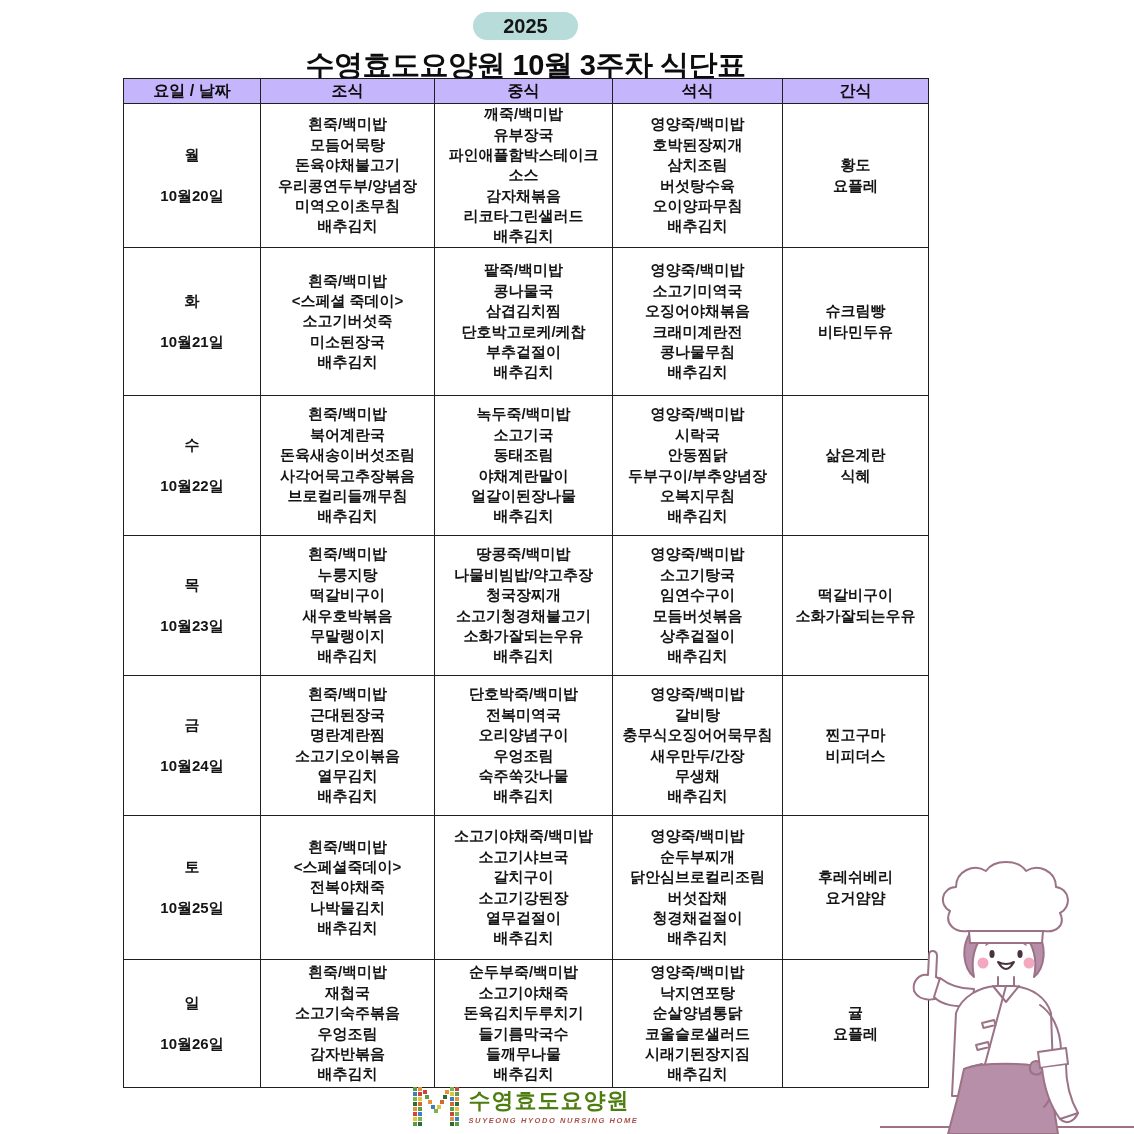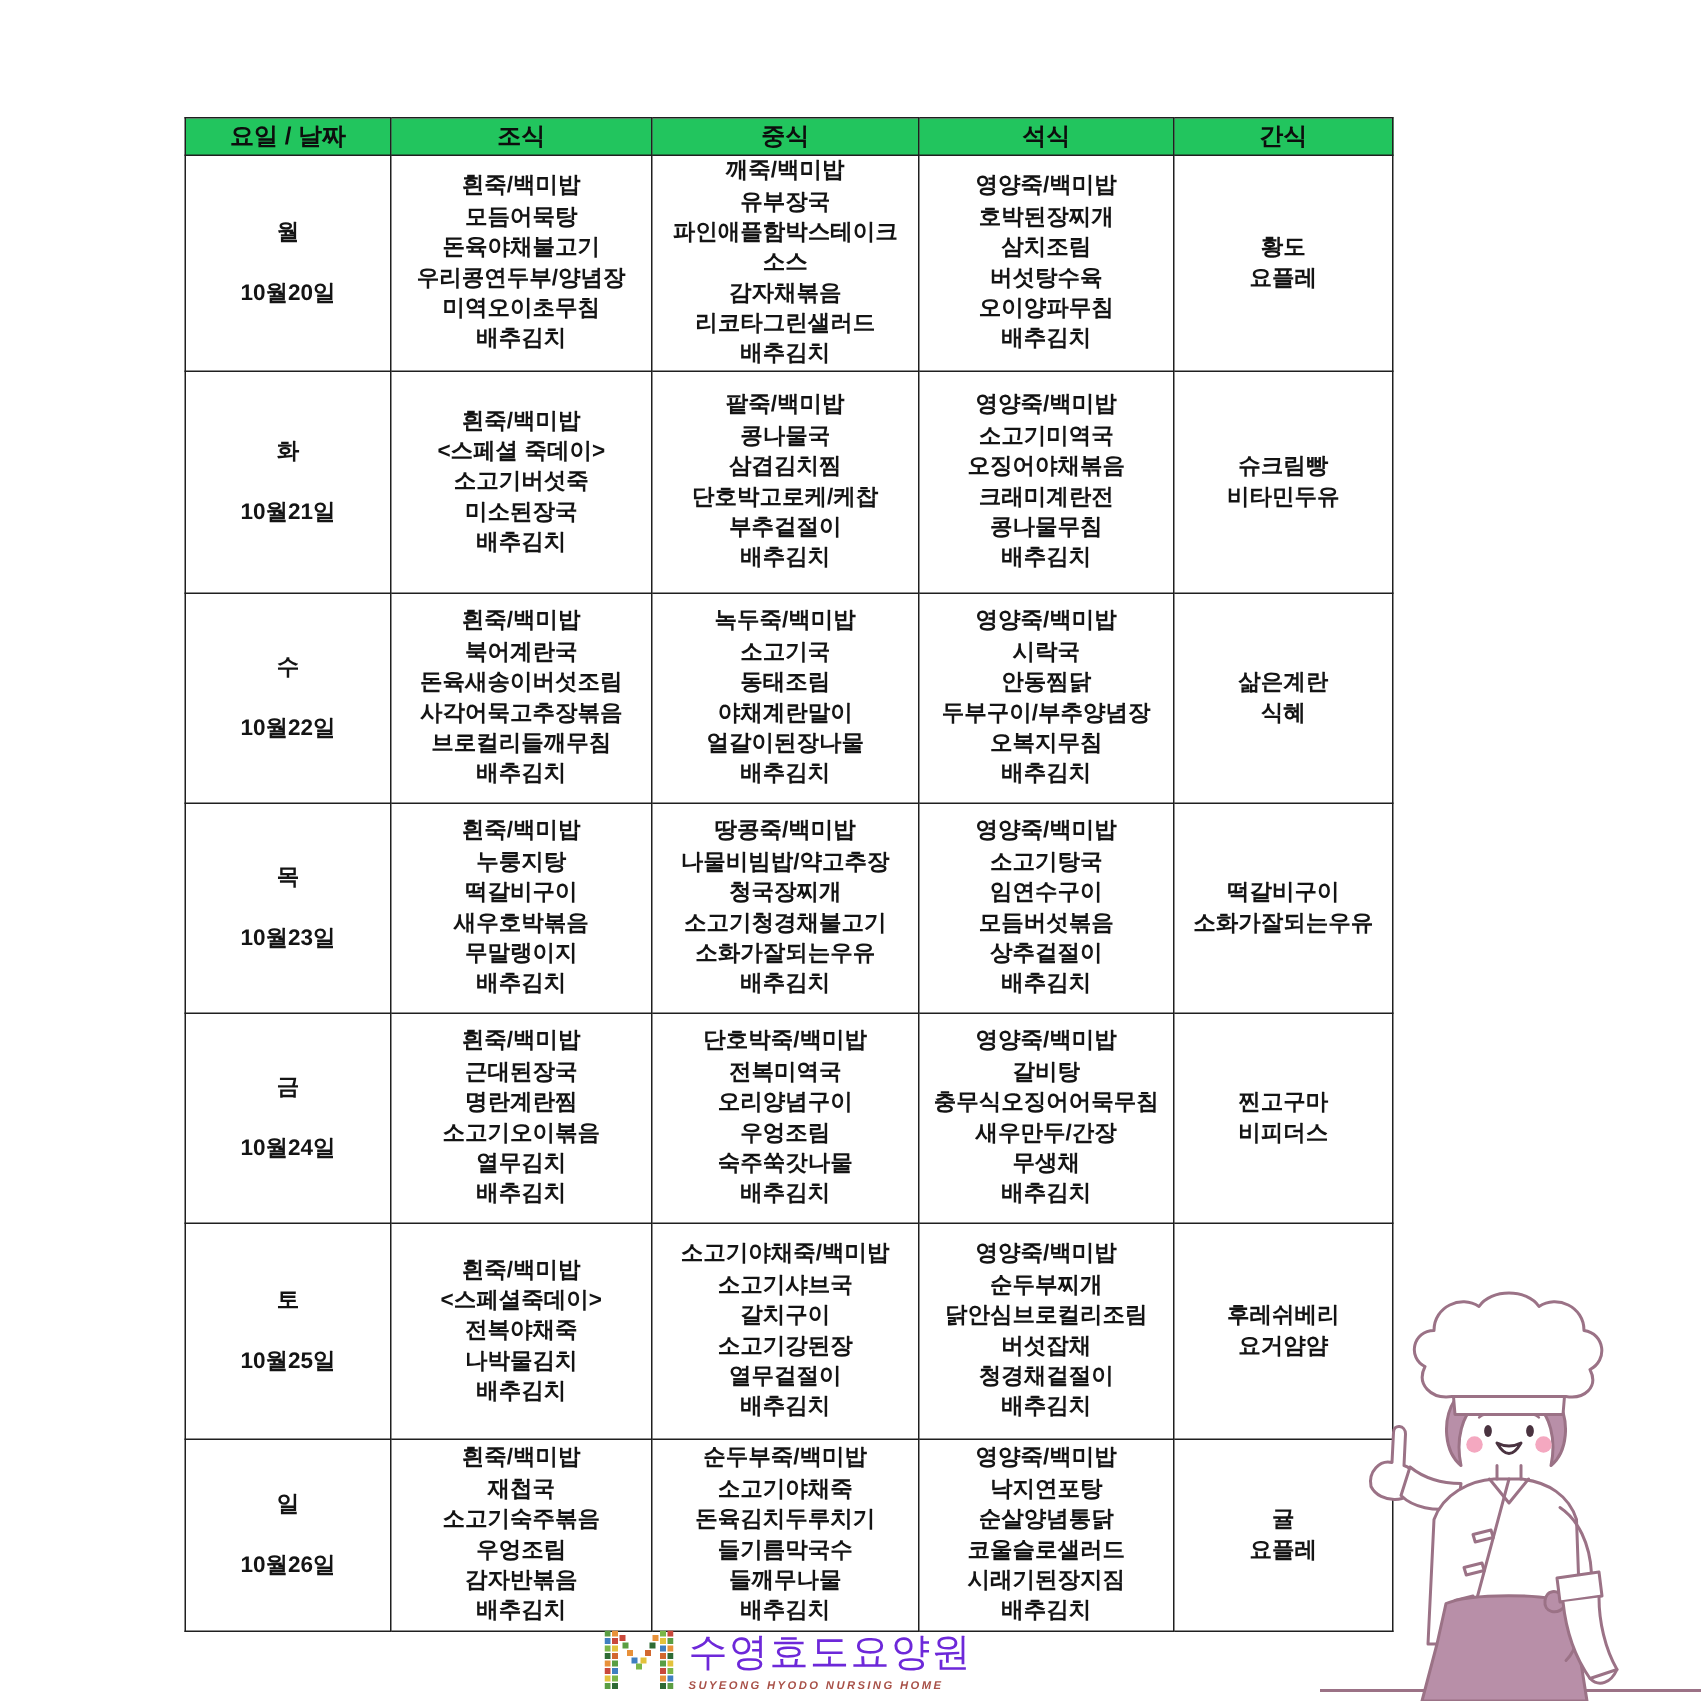--- a/index.html
+++ b/index.html
@@ -11,46 +11,50 @@
   .head-wrap{position:absolute;left:123px;top:12px;width:805px;text-align:center;}
   .year-badge{display:inline-block;background:#b7dcd9;color:#151515;font-size:20px;
       font-weight:800;padding:3px 30px;border-radius:16px;line-height:1.1;}
   .title{margin:6px 0 0 0;font-size:29px;font-weight:800;letter-spacing:-0.5px;color:#0d0d0d;}
 
   
   table.menu{position:absolute;left:123px;top:78px;width:805px;border-collapse:collapse;
       table-layout:fixed;}
   table.menu th,table.menu td{border:1px solid #1f1f1f;text-align:center;vertical-align:middle;
       padding:0 2px;}
-  table.menu th{background:#22c55e;font-size:16px;font-weight:800;height:24px;color:#0d0d0d;}
+  table.menu th{background:#c4b5fd;font-size:16px;font-weight:800;height:24px;color:#0d0d0d;}
   table.menu td{font-size:15px;font-weight:700;line-height:1.36;white-space:pre-line;color:#141414;}
   tbody tr:nth-child(1){height:144px;}
   tbody tr:nth-child(2){height:148px;}
   tbody tr:nth-child(3){height:140px;}
   tbody tr:nth-child(4){height:140px;}
   tbody tr:nth-child(5){height:140px;}
   tbody tr:nth-child(6){height:144px;}
   tbody tr:nth-child(7){height:128px;}
   .day-line{display:block;}
 
   
   .footer{position:absolute;left:123px;top:1087px;width:805px;display:flex;
       justify-content:center;align-items:center;gap:10px;}
   .logo-text-block{display:flex;flex-direction:column;align-items:flex-start;}
-  .logo-kor{font-size:26px;font-weight:400;color:#6d28d9;letter-spacing:1px;line-height:1.1;}
+  .logo-kor{font-size:22px;font-weight:700;color:#4d7c0f;letter-spacing:1px;line-height:1.1;}
   .logo-eng{font-size:7.5px;font-weight:700;color:#a85148;letter-spacing:1.6px;margin-top:3px;font-style:italic;}
 
   
   .chef{position:absolute;left:880px;top:855px;width:254px;height:279px;}
 </style>
 </head>
 <body>
 
 <div class="page">
 
+  <div class="head-wrap">
+    <div class="year-badge">2025</div>
+    <h1 class="title">수영효도요양원 10월 3주차 식단표</h1>
+  </div>
 
   <table class="menu">
     <colgroup>
       <col style="width:137px">
         <col style="width:174px">
         <col style="width:178px">
       <col style="width:170px">
         <col style="width:146px">
     </colgroup>
     <thead>

